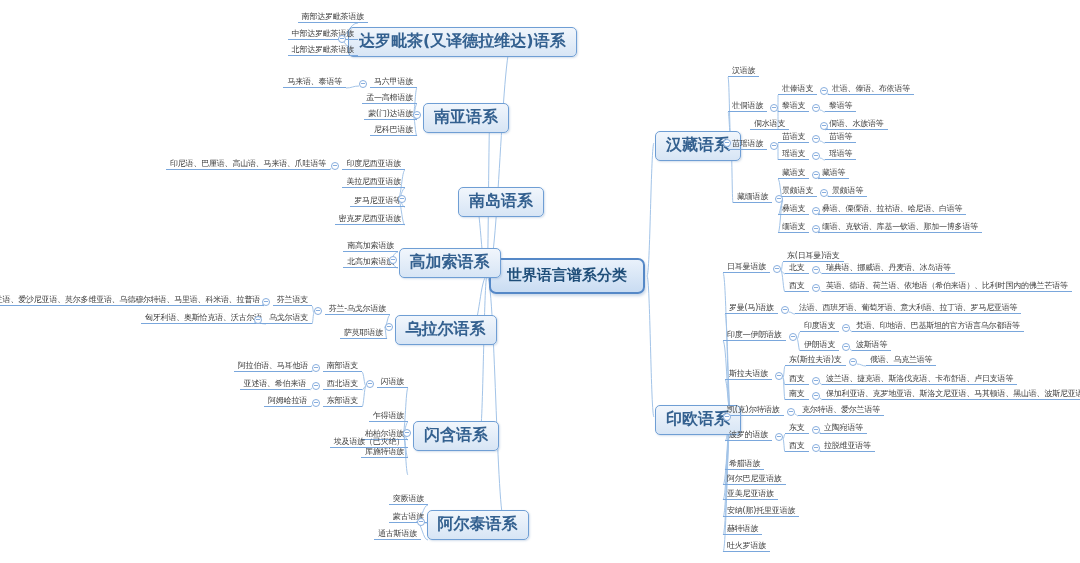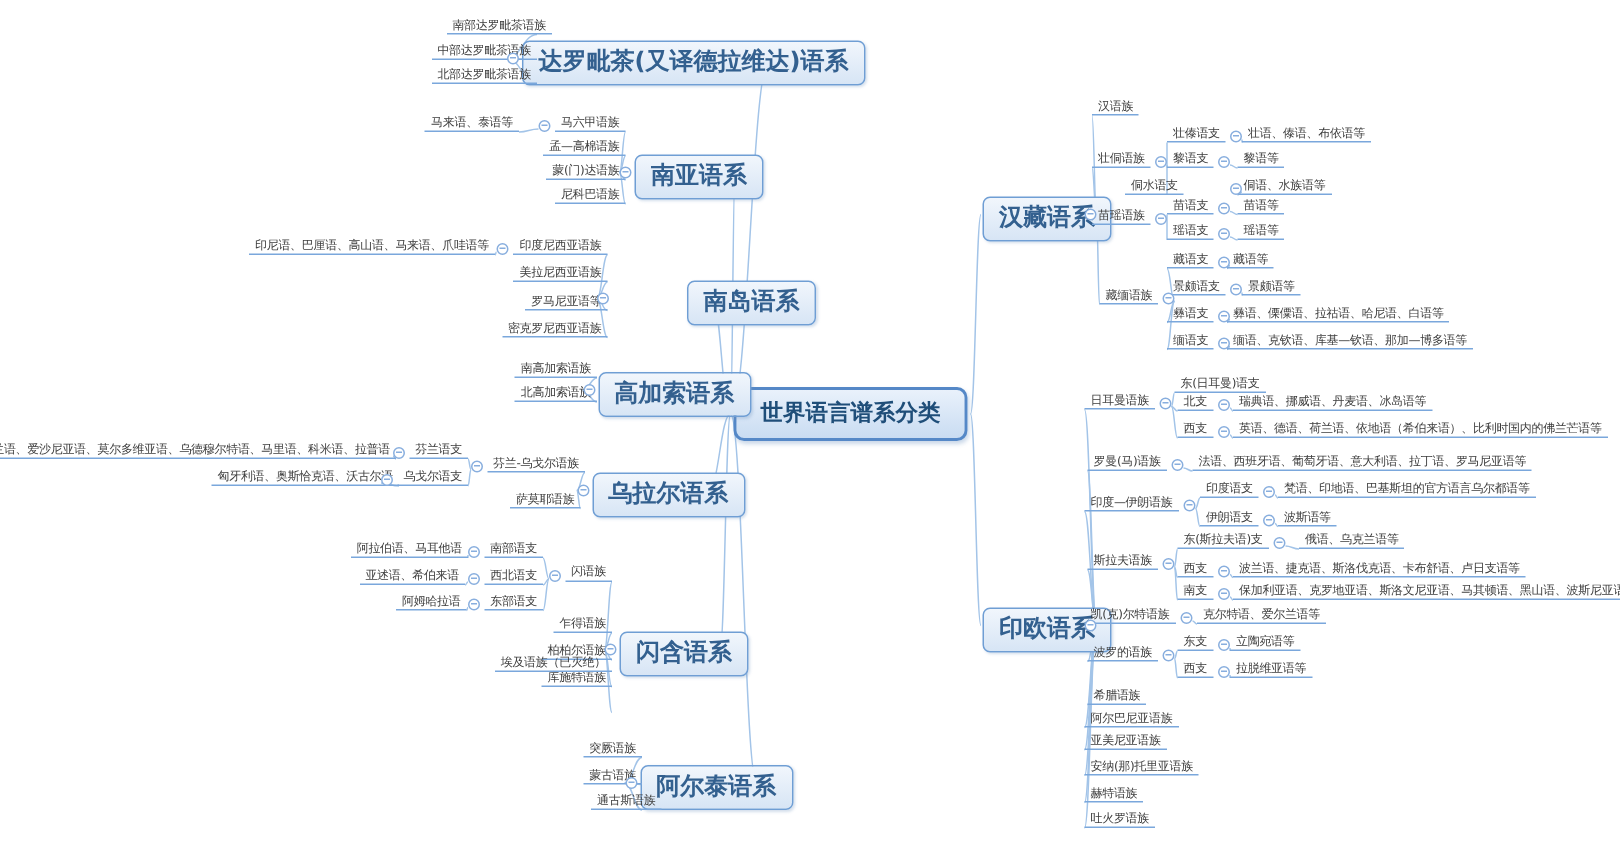--- a/index.html
+++ b/index.html
@@ -160,21 +160,21 @@
     <div class="node-line side-left" style="top: 378px; right: 770px;">亚述语、希伯来语</div>
     <div class="node-line side-left" style="top: 395px; right: 718px;">东部语支</div>
     <div class="node-line side-left" style="top: 395px; right: 769px;">阿姆哈拉语</div>
     <div class="node-line side-left" style="top: 410px; right: 672px;">乍得语族</div>
     <div class="node-line side-left" style="top: 428px; right: 672px;">柏柏尔语族</div>
     <div class="node-line side-left" style="top: 446px; right: 672px;">库施特语族</div>
     <div class="node-line side-left" style="top: 436px; right: 672px;">埃及语族（已灭绝）</div>
     <div class="node-box node-family" style="left: 426.5px; top: 510px;">阿尔泰语系</div>
     <div class="node-line side-left" style="top: 493px; right: 652px;">突厥语族</div>
     <div class="node-line side-left" style="top: 511px; right: 652px;">蒙古语族</div>
-    <div class="node-line side-left" style="top: 528px; right: 639px;">通古斯语族</div>
+    <div class="node-line side-left" style="top: 528px; right: 659px;">通古斯语族</div>
     <div class="node-box node-family" style="left: 655px; top: 131px;">汉藏语系</div>
     <div class="node-line side-right" style="top: 65px; left: 728px;">汉语族</div>
     <div class="node-line side-right" style="top: 100px; left: 728px;">壮侗语族</div>
     <div class="node-line side-right" style="top: 83px; left: 778px;">壮傣语支</div>
     <div class="node-line side-right" style="top: 83px; left: 828px;">壮语、傣语、布依语等</div>
     <div class="node-line side-right" style="top: 100px; left: 778px;">黎语支</div>
     <div class="node-line side-right" style="top: 100px; left: 825px;">黎语等</div>
     <div class="node-line side-right" style="top: 118px; left: 750px;">侗水语支</div>
     <div class="node-line side-right" style="top: 118px; left: 825px; text-align: center;">侗语、水族语等</div>
     <div class="node-line side-right" style="top: 138px; left: 728px;">苗瑶语族</div>

